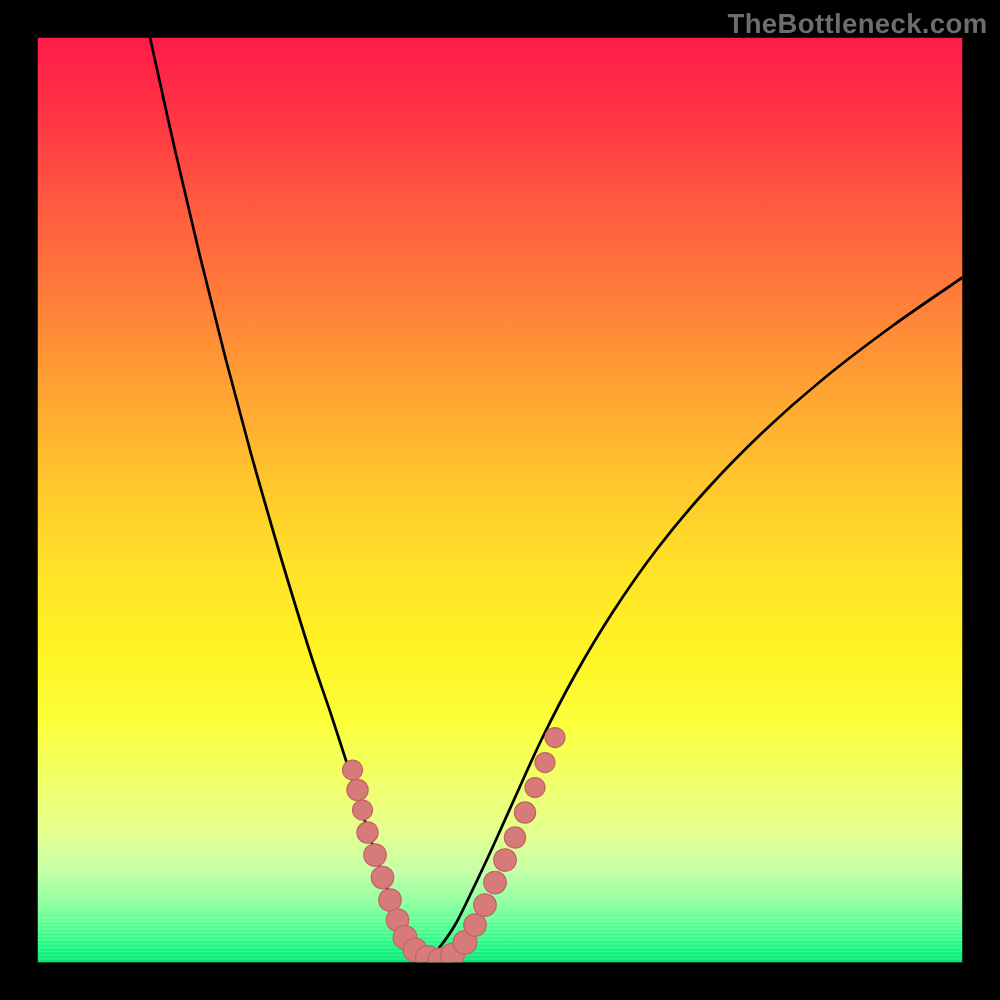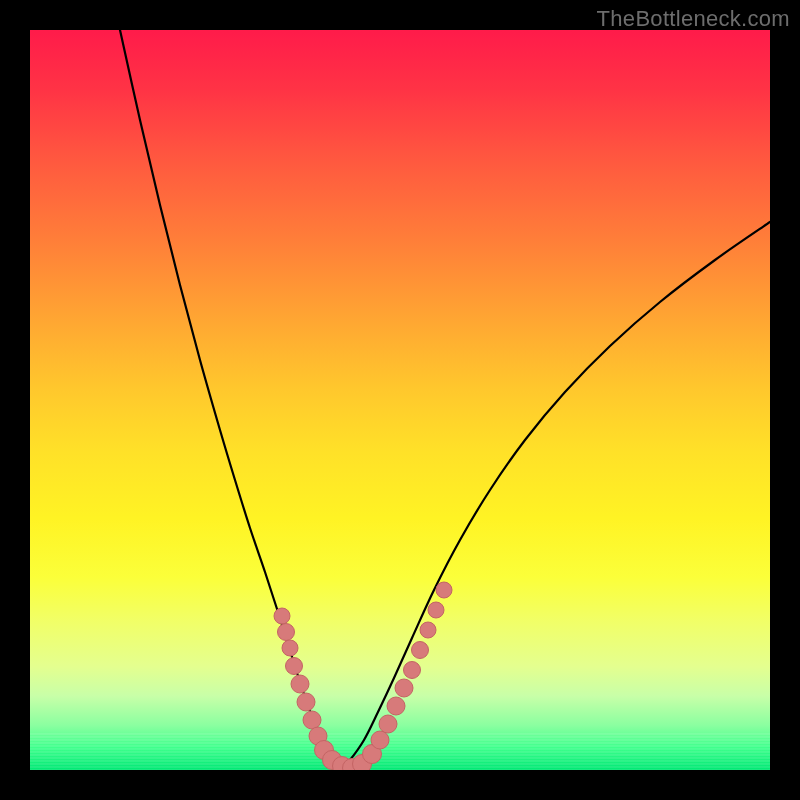--- a/index.html
+++ b/index.html
@@ -45,21 +45,21 @@
       #8affa0 94%,
       #3eff8c 97%,
       #00e874 100%
     );
   }
   .watermark {
     position: absolute;
     top: 6px;
     right: 10px;
     font-size: 22px;
-    font-weight: 400;
+    font-weight: 700;
     color: #6d6d6d;
     letter-spacing: 0.3px;
     user-select: none;
   }
   svg.curves {
     position: absolute;
     inset: 0;
     width: 100%;
     height: 100%;
   }

